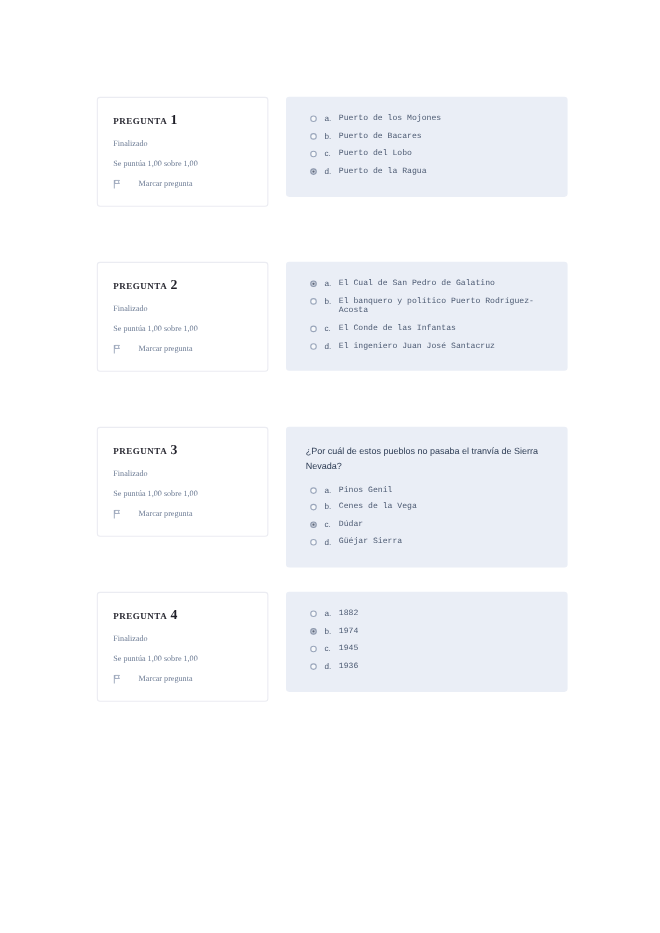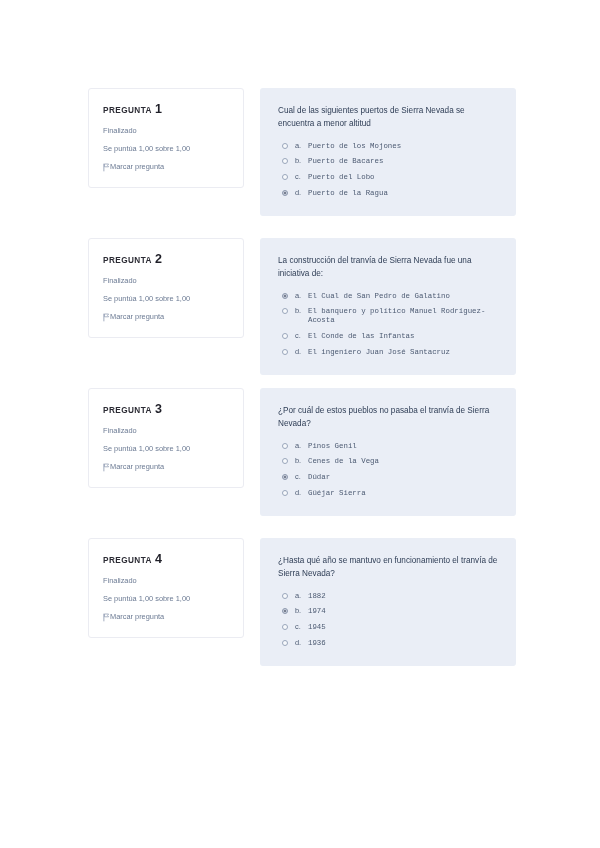--- a/index.html
+++ b/index.html
@@ -40,20 +40,21 @@
   .info-card {
     position: absolute;
     left: 88px;
     top: 0;
     width: 156px;
     box-sizing: border-box;
     background: #ffffff;
     border: 1px solid #ebecf2;
     border-radius: 3px;
     padding: 14px 14px 16px 14px;
+    font-family: Liberation Serif, serif;
   }
 
   .info-title {
     margin: 0 0 9px 0;
     font-size: 8.2px;
     letter-spacing: 0.45px;
     font-weight: bold;
     color: #2a2a33;
     text-transform: uppercase;
     line-height: 1.1;
@@ -71,21 +72,21 @@
     color: #6b7a93;
     line-height: 1.25;
     margin-bottom: 9px;
     white-space: nowrap;
   }
   .info-line:last-child { margin-bottom: 0; }
 
   .flag-row {
     display: flex;
     align-items: center;
-    gap: 0;
+    gap: 16px;
     font-size: 7.4px;
     color: #6b7a93;
     white-space: nowrap;
   }
   .flag-icon {
     display: inline-block;
     width: 7px;
     height: 8px;
     flex: 0 0 auto;
     position: relative;
@@ -179,21 +180,20 @@
           <div class="info-line">Se puntúa 1,00 sobre 1,00</div>
           <div class="flag-row">
             <span class="flag-icon"><svg viewBox="0 0 8 10" width="7" height="9" aria-hidden="true">
                 <path d="M1 0.6 L1 9.4" stroke="#8a97ae" stroke-width="0.9" fill="none"></path>
                 <path d="M1.6 1 L6.4 1 L5.2 2.6 L6.4 4.2 L1.6 4.2 Z" fill="none" stroke="#8a97ae" stroke-width="0.8"></path>
               </svg></span>
             <span>Marcar pregunta</span>
           </div>
         </div>
         <div class="q-panel">
-          <p class="q-text">Cual de las siguientes puertos de Sierra Nevada se encuentra a menor altitud</p>
           <ul class="options">
             <li class="option">
               <span class="radio"></span>
               <span class="opt-letter">a.</span>
               <span class="opt-label">Puerto de los Mojones</span>
             </li>
             <li class="option">
               <span class="radio"></span>
               <span class="opt-letter">b.</span>
               <span class="opt-label">Puerto de Bacares</span>
@@ -218,31 +218,30 @@
           <div class="info-line">Se puntúa 1,00 sobre 1,00</div>
           <div class="flag-row">
             <span class="flag-icon"><svg viewBox="0 0 8 10" width="7" height="9" aria-hidden="true">
                 <path d="M1 0.6 L1 9.4" stroke="#8a97ae" stroke-width="0.9" fill="none"></path>
                 <path d="M1.6 1 L6.4 1 L5.2 2.6 L6.4 4.2 L1.6 4.2 Z" fill="none" stroke="#8a97ae" stroke-width="0.8"></path>
               </svg></span>
             <span>Marcar pregunta</span>
           </div>
         </div>
         <div class="q-panel">
-          <p class="q-text">La construcción del tranvía de Sierra Nevada fue una iniciativa de:</p>
           <ul class="options">
             <li class="option">
               <span class="radio checked"></span>
               <span class="opt-letter">a.</span>
               <span class="opt-label">El Cual de San Pedro de Galatino</span>
             </li>
             <li class="option">
               <span class="radio"></span>
               <span class="opt-letter">b.</span>
-              <span class="opt-label">El banquero y político Manuel Rodríguez-Acosta</span>
+              <span class="opt-label">El banquero y político Puerto Rodríguez-Acosta</span>
             </li>
             <li class="option">
               <span class="radio"></span>
               <span class="opt-letter">c.</span>
               <span class="opt-label">El Conde de las Infantas</span>
             </li>
             <li class="option">
               <span class="radio"></span>
               <span class="opt-letter">d.</span>
               <span class="opt-label">El ingeniero Juan José Santacruz</span>
@@ -296,21 +295,20 @@
           <div class="info-line">Se puntúa 1,00 sobre 1,00</div>
           <div class="flag-row">
             <span class="flag-icon"><svg viewBox="0 0 8 10" width="7" height="9" aria-hidden="true">
                 <path d="M1 0.6 L1 9.4" stroke="#8a97ae" stroke-width="0.9" fill="none"></path>
                 <path d="M1.6 1 L6.4 1 L5.2 2.6 L6.4 4.2 L1.6 4.2 Z" fill="none" stroke="#8a97ae" stroke-width="0.8"></path>
               </svg></span>
             <span>Marcar pregunta</span>
           </div>
         </div>
         <div class="q-panel">
-          <p class="q-text">¿Hasta qué año se mantuvo en funcionamiento el tranvía de Sierra Nevada?</p>
           <ul class="options">
             <li class="option">
               <span class="radio"></span>
               <span class="opt-letter">a.</span>
               <span class="opt-label">1882</span>
             </li>
             <li class="option">
               <span class="radio checked"></span>
               <span class="opt-letter">b.</span>
               <span class="opt-label">1974</span>

